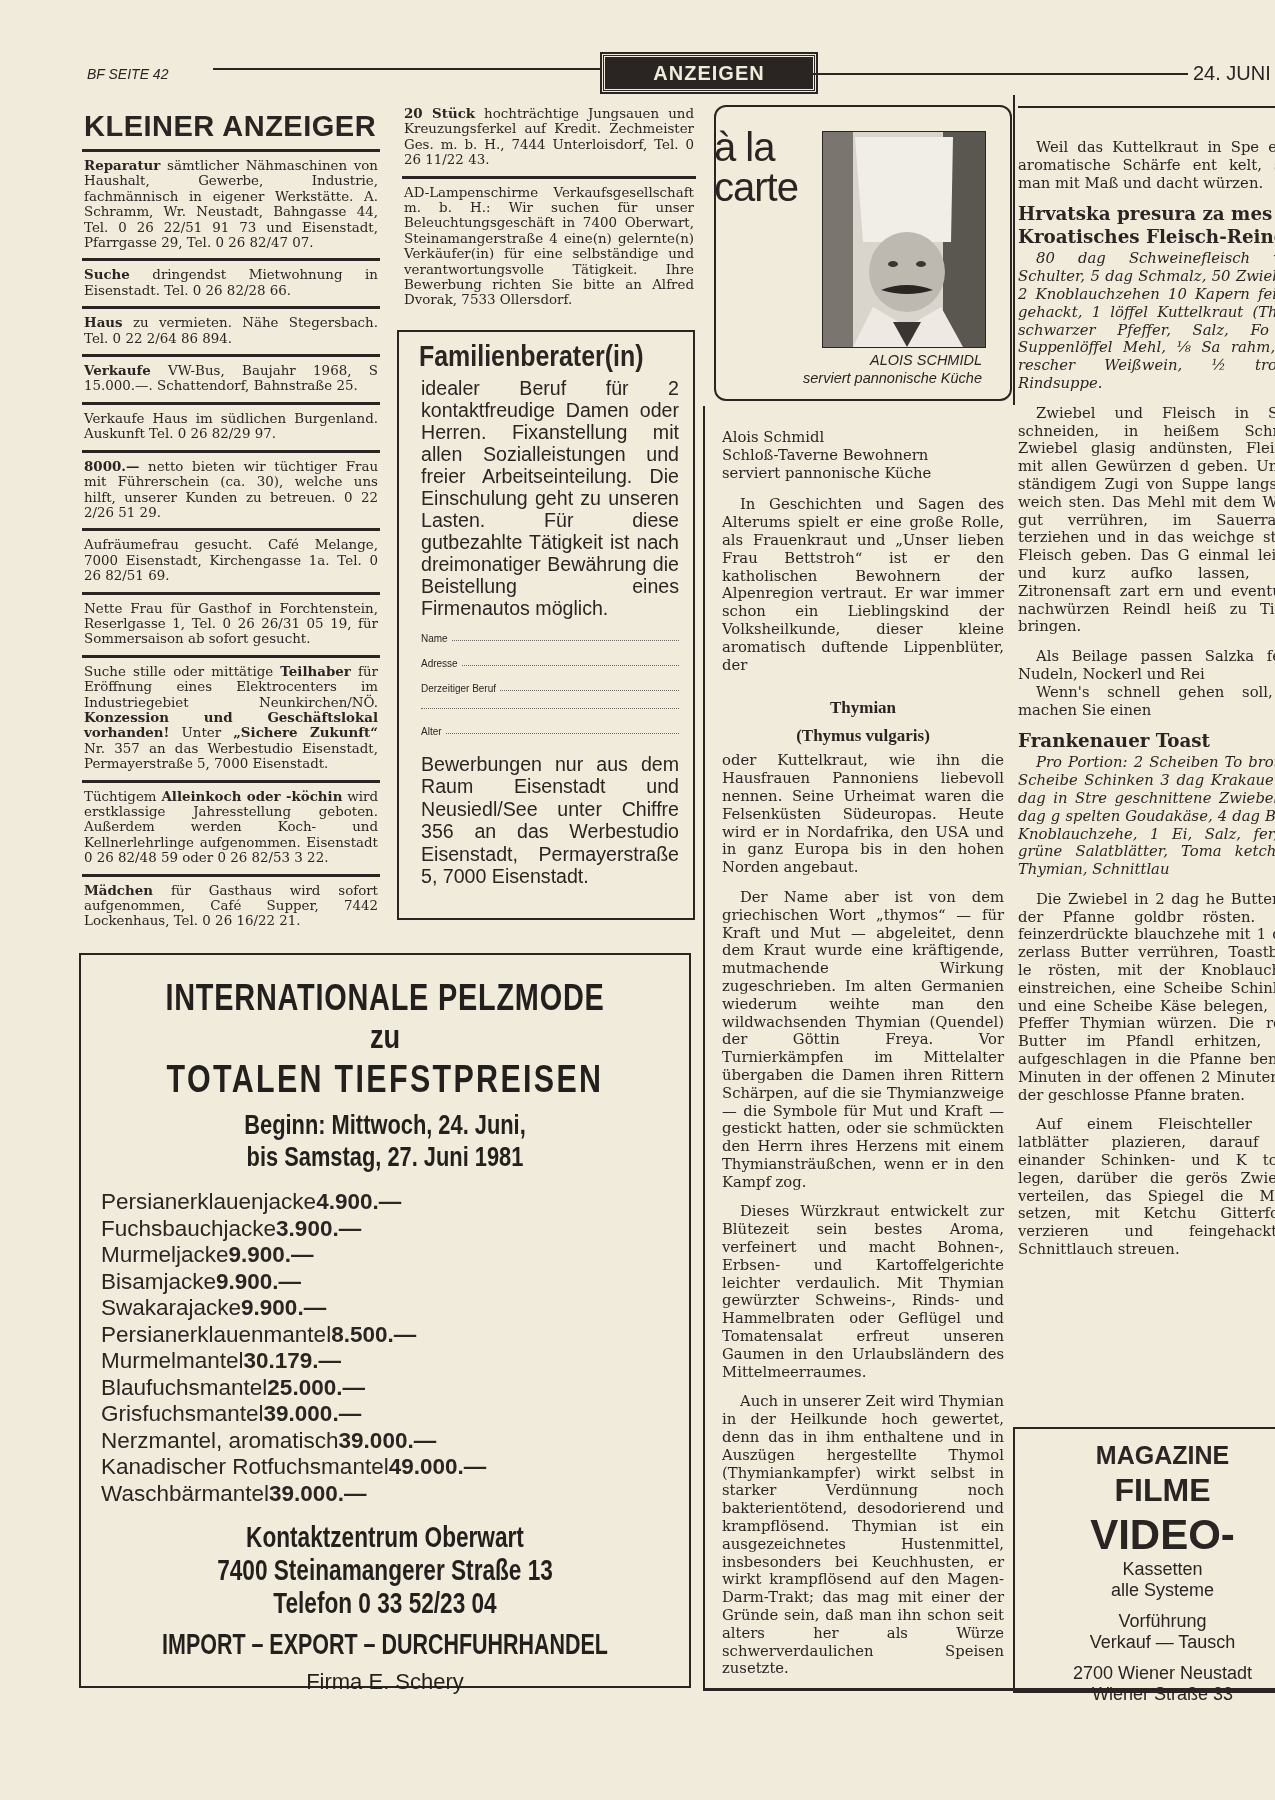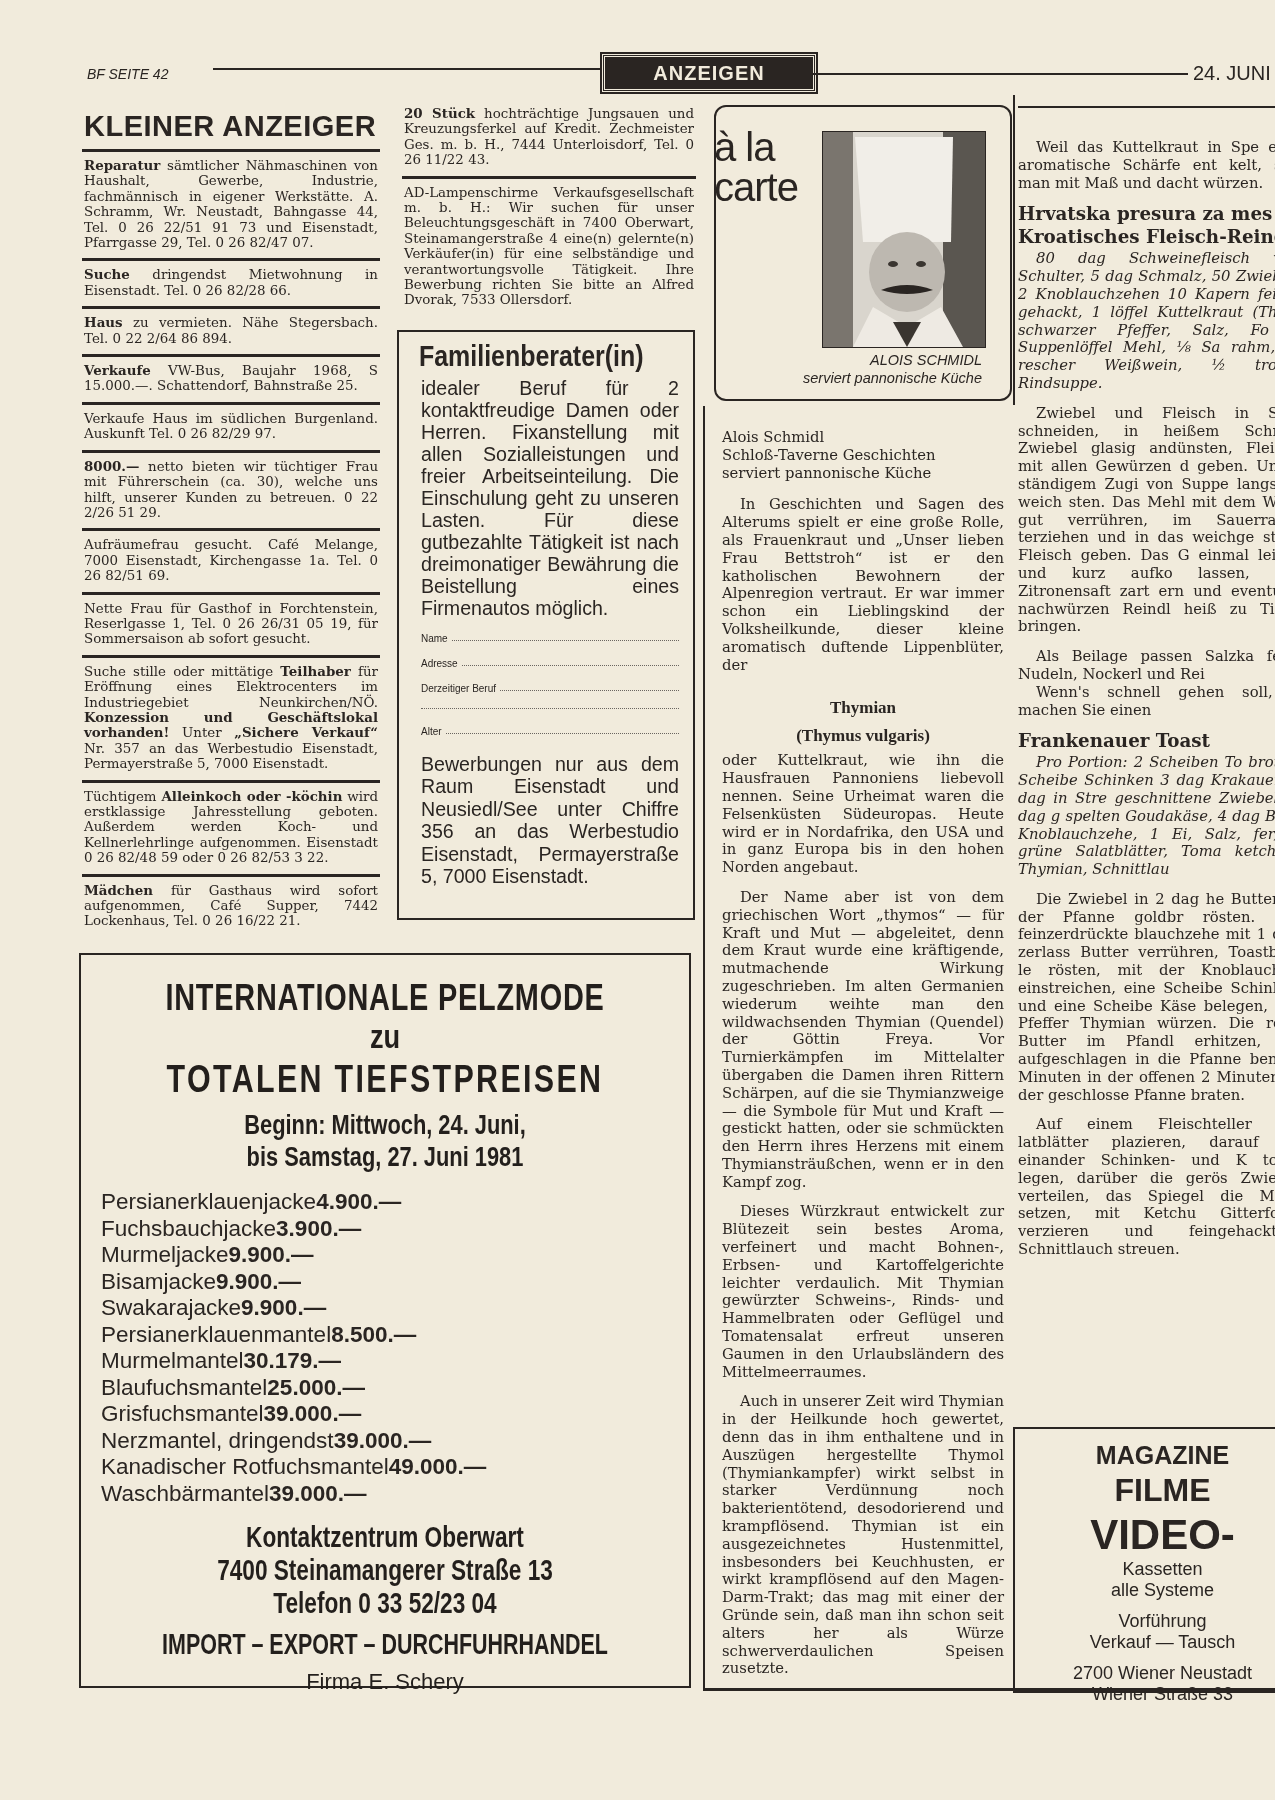--- a/index.html
+++ b/index.html
@@ -70,21 +70,21 @@
       <div class="ad"><b>Verkaufe</b><span> VW-Bus, Baujahr 1968, S 15.000.—. Schattendorf, Bahnstraße 25.</span></div>
       <div class="rule"></div>
       <div class="ad"><span>Verkaufe Haus im südlichen Burgenland. Auskunft Tel. 0 26 82/29 97.</span></div>
       <div class="rule"></div>
       <div class="ad"><b>8000.—</b><span> netto bieten wir tüchtiger Frau mit Führerschein (ca. 30), welche uns hilft, unserer Kunden zu betreuen. 0 22 2/26 51 29.</span></div>
       <div class="rule"></div>
       <div class="ad"><span>Aufräumefrau gesucht. Café Melange, 7000 Eisenstadt, Kirchengasse 1a. Tel. 0 26 82/51 69.</span></div>
       <div class="rule"></div>
       <div class="ad"><span>Nette Frau für Gasthof in Forchtenstein, Reserlgasse 1, Tel. 0 26 26/31 05 19, für Sommersaison ab sofort gesucht.</span></div>
       <div class="rule"></div>
-      <div class="ad"><span>Suche stille oder mittätige </span><b>Teilhaber</b><span> für Eröffnung eines Elektrocenters im Industriegebiet Neunkirchen/NÖ. </span><b>Konzession und Geschäftslokal vorhanden!</b><span> Unter </span><b>„Sichere Verkauf“</b><span> Nr. 357 an das Werbestudio Eisenstadt, Permayerstraße 5, 7000 Eisenstadt.</span></div>
+      <div class="ad"><span>Suche stille oder mittätige </span><b>Teilhaber</b><span> für Eröffnung eines Elektrocenters im Industriegebiet Neunkirchen/NÖ. </span><b>Konzession und Geschäftslokal vorhanden!</b><span> Unter </span><b>„Sichere Zukunft“</b><span> Nr. 357 an das Werbestudio Eisenstadt, Permayerstraße 5, 7000 Eisenstadt.</span></div>
       <div class="rule"></div>
       <div class="ad"><span>Tüchtigem </span><b>Alleinkoch oder -köchin</b><span> wird erstklassige Jahresstellung geboten. Außerdem werden Koch- und Kellnerlehrlinge aufgenommen. Eisenstadt 0 26 82/48 59 oder 0 26 82/53 3 22.</span></div>
       <div class="rule"></div>
       <div class="ad"><b>Mädchen</b><span> für Gasthaus wird sofort aufgenommen, Café Supper, 7442 Lockenhaus, Tel. 0 26 16/22 21.</span></div>
     </div>
 </div>
 
 <div class="abs" id="col2">
   <div id="ads-list-2">
       <div class="ad"><b>20 Stück</b><span> hochträchtige Jungsauen und Kreuzungsferkel auf Kredit. Zechmeister Ges. m. b. H., 7444 Unterloisdorf, Tel. 0 26 11/22 43.</span></div>
@@ -158,21 +158,21 @@
       </div>
       <div class="price-row">
         <span>Blaufuchsmantel</span>
         <span class="pv">25.000.—</span>
       </div>
       <div class="price-row">
         <span>Grisfuchsmantel</span>
         <span class="pv">39.000.—</span>
       </div>
       <div class="price-row">
-        <span>Nerzmantel, dringendst</span>
+        <span>Nerzmantel, aromatisch</span>
         <span class="pv">39.000.—</span>
       </div>
       <div class="price-row">
         <span>Kanadischer Rotfuchsmantel</span>
         <span class="pv">49.000.—</span>
       </div>
       <div class="price-row">
         <span>Waschbärmantel</span>
         <span class="pv">39.000.—</span>
       </div>
@@ -205,21 +205,21 @@
 </div>
 <div class="abs cap" style="left:760px;top:352px;width:222px;">ALOIS SCHMIDL</div>
 <div class="abs cap" style="left:740px;top:370px;width:242px;">serviert pannonische Küche</div>
 
 <div class="vline" style="left:703px;top:406px;height:1284px;"></div>
 <div class="vline" style="left:1013px;top:95px;height:310px;width:2px;"></div>
 
 <div class="abs" id="col3">
   <div class="art" style="text-align:left;margin-bottom:14px;">
     <div>Alois Schmidl</div>
-    <div>Schloß-Taverne Geschichten</div>
+    <div>Schloß-Taverne Bewohnern</div>
     <div>serviert pannonische Küche</div>
   </div>
   <div class="art ind">In Geschichten und Sagen des Alterums spielt er eine große Rolle, als Frauenkraut und „Unser lieben Frau Bettstroh“ ist er den katholischen Bewohnern der Alpenregion vertraut. Er war immer schon ein Lieblingskind der Volksheilkunde, dieser kleine aromatisch duftende Lippenblüter, der</div>
   <div class="sub" style="margin-top:22px;">Thymian</div>
   <div class="sub" style="margin-top:0;">(Thymus vulgaris)</div>
   <div class="art">oder Kuttelkraut, wie ihn die Hausfrauen Pannoniens liebevoll nennen. Seine Urheimat waren die Felsenküsten Südeuropas. Heute wird er in Nordafrika, den USA und in ganz Europa bis in den hohen Norden angebaut.</div>
   <div class="art ind">Der Name aber ist von dem griechischen Wort „thymos“ — für Kraft und Mut — abgeleitet, denn dem Kraut wurde eine kräftigende, mutmachende Wirkung zugeschrieben. Im alten Germanien wiederum weihte man den wildwachsenden Thymian (Quendel) der Göttin Freya. Vor Turnierkämpfen im Mittelalter übergaben die Damen ihren Rittern Schärpen, auf die sie Thymianzweige — die Symbole für Mut und Kraft — gestickt hatten, oder sie schmückten den Herrn ihres Herzens mit einem Thymiansträußchen, wenn er in den Kampf zog.</div>
   <div class="art ind">Dieses Würzkraut entwickelt zur Blütezeit sein bestes Aroma, verfeinert und macht Bohnen-, Erbsen- und Kartoffelgerichte leichter verdaulich. Mit Thymian gewürzter Schweins-, Rinds- und Hammelbraten oder Geflügel und Tomatensalat erfreut unseren Gaumen in den Urlaubsländern des Mittelmeerraumes.</div>
   <div class="art ind">Auch in unserer Zeit wird Thymian in der Heilkunde hoch gewertet, denn das in ihm enthaltene und in Auszügen hergestellte Thymol (Thymiankampfer) wirkt selbst in starker Verdünnung noch bakterientötend, desodorierend und krampflösend. Thymian ist ein ausgezeichnetes Hustenmittel, insbesonders bei Keuchhusten, er wirkt krampflösend auf den Magen-Darm-Trakt; das mag mit einer der Gründe sein, daß man ihn schon seit alters her als Würze schwerverdaulichen Speisen zusetzte.</div>
 </div>

